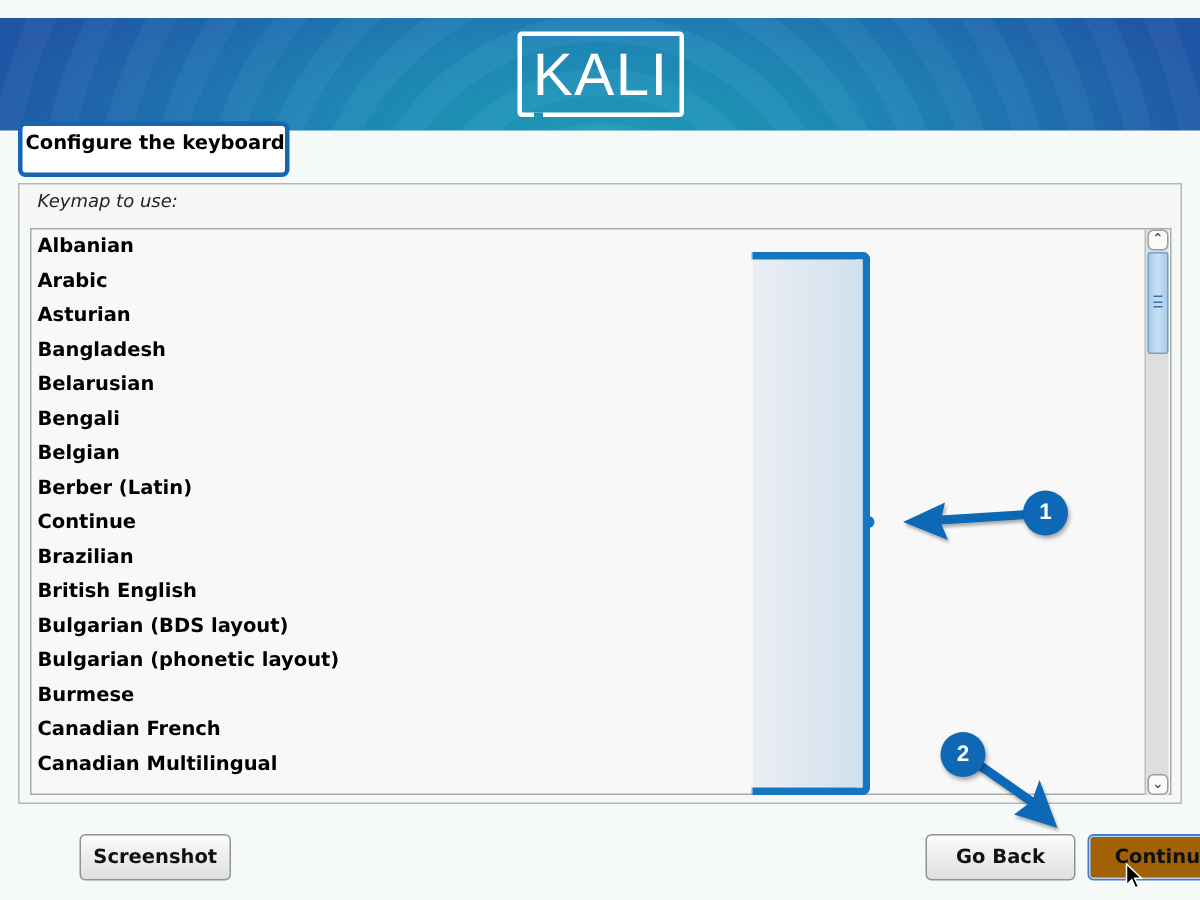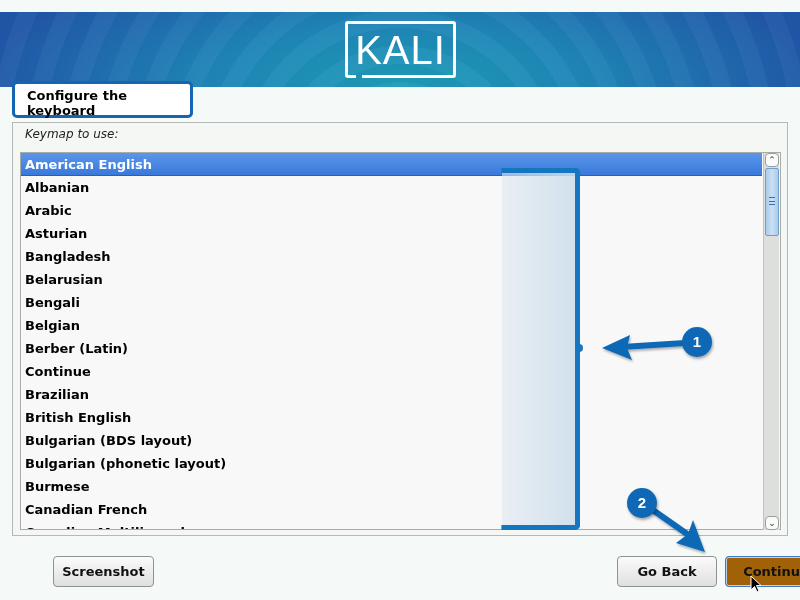--- a/index.html
+++ b/index.html
@@ -30,21 +30,21 @@
   }
   .logo-text {
     position: absolute; left: 0; top: 4px; width: 100%;
     text-align: center; color: #fff;
     font-family: "Liberation Sans", sans-serif; font-size: 40px; letter-spacing: 1px;
     font-weight: normal;
   }
   .step-title {
     position: absolute; left: 12px; top: 81px; width: 181px; height: 37px;
     border: 3px solid #1565b0; border-radius: 5px; background: #fff;
-    padding: 4px 0 0 12px;
+    padding: 4px 0 0 2px;
     font-weight: bold; font-size: 13px;
   }
   .frame {
     position: absolute; left: 12px; top: 122px; width: 776px; height: 414px;
     border: 1px solid #b5b9b5; background: #f5f7f5;
   }
   .keymap-label {
     position: absolute; left: 25px; top: 127px;
     font-style: italic; font-size: 12px; color: #222;
   }
@@ -125,21 +125,20 @@
   </div>
 </div>
 
 <div class="step-title">Configure the keyboard</div>
 
 <div class="frame"></div>
 <div class="keymap-label">Keymap to use:</div>
 
 <div class="listbox">
   <div class="list-items" id="list-items">
-    <div class="list-item selected">American English</div>
     <div class="list-item">Albanian</div>
     <div class="list-item">Arabic</div>
     <div class="list-item">Asturian</div>
     <div class="list-item">Bangladesh</div>
     <div class="list-item">Belarusian</div>
     <div class="list-item">Bengali</div>
     <div class="list-item">Belgian</div>
     <div class="list-item">Berber (Latin)</div>
     <div class="list-item">Continue</div>
     <div class="list-item">Brazilian</div>

